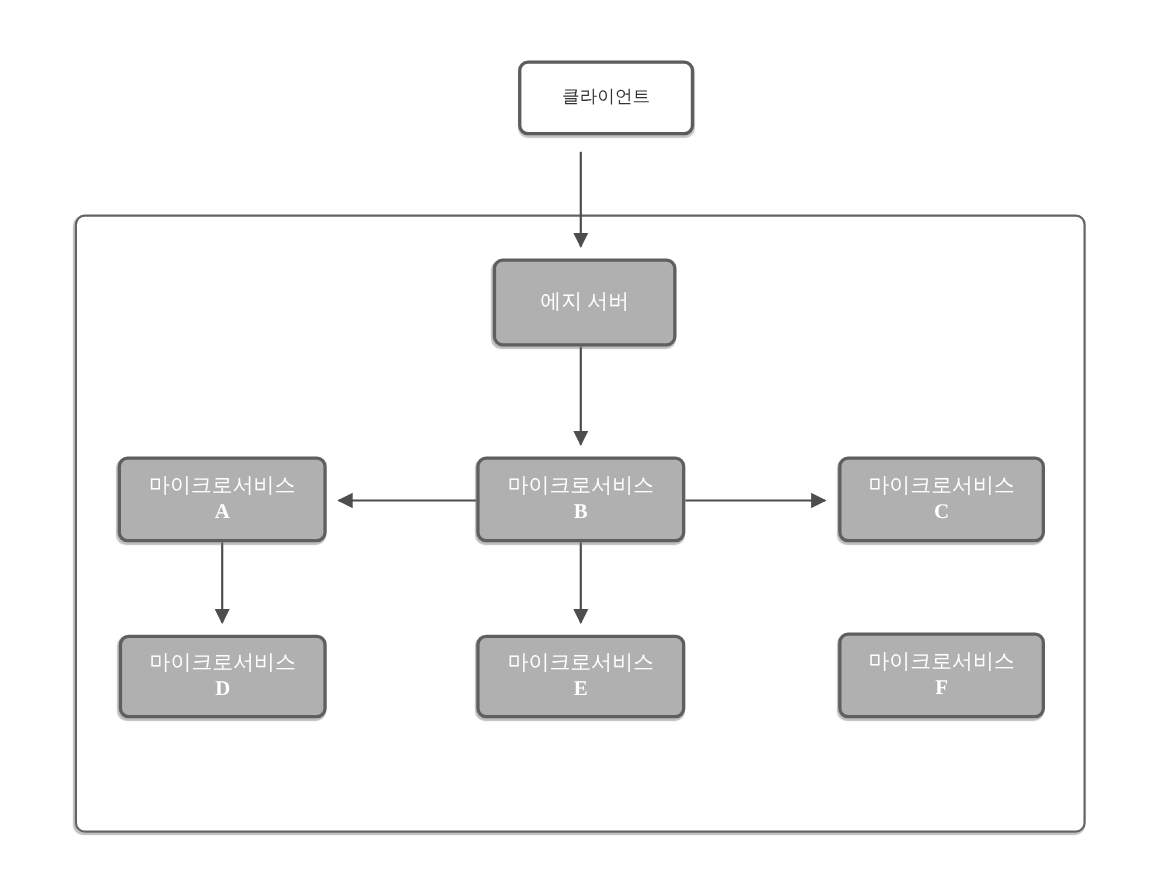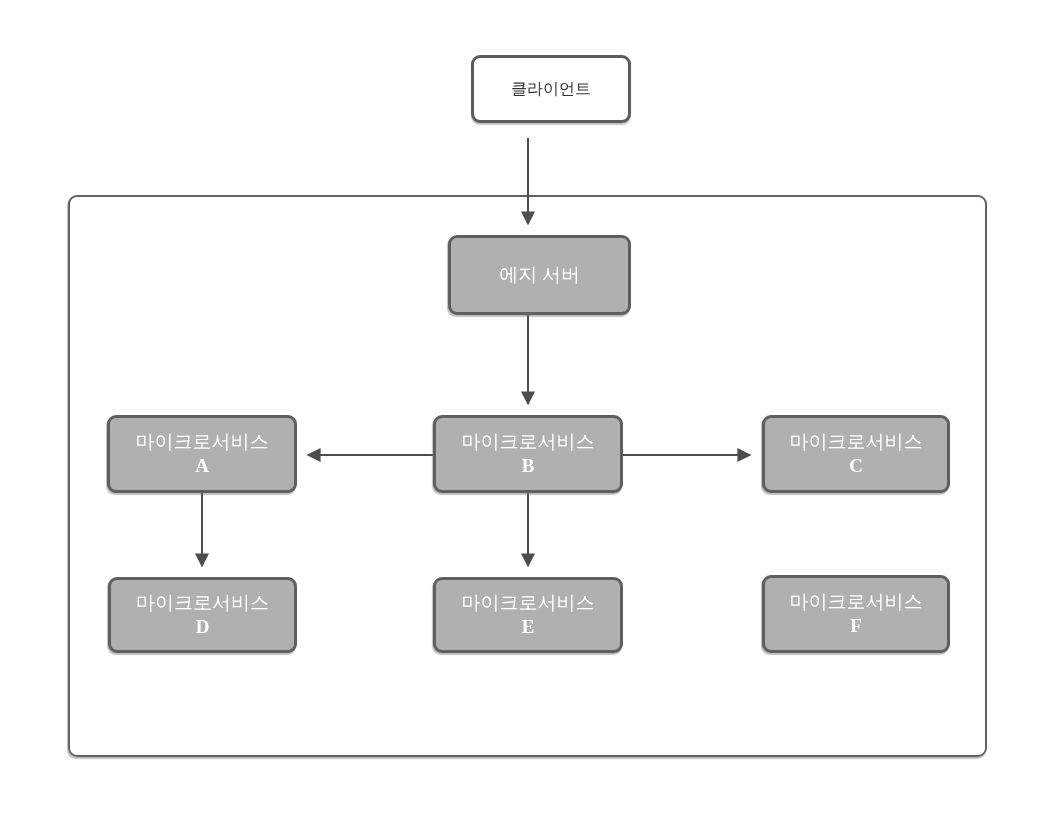--- a/index.html
+++ b/index.html
@@ -62,21 +62,21 @@
   }
   .node-service {
     background: #b0b0b0;
     border: 3px solid #5f5f5f;
     color: #ffffff;
     font-size: 19px;
     box-shadow: -1px 2px 1px rgba(110,110,110,0.45);
   }
   .node-edge-server {
     left: 448px; top: 235px;
-    width: 183px; height: 80px;
+    width: 167px; height: 80px;
   }
   .node-a { left: 107px; top: 415px; width: 190px; height: 78px; }
   .node-b { left: 433px; top: 415px; width: 190px; height: 78px; }
   .node-c { left: 762px; top: 415px; width: 188px; height: 78px; }
   .node-d { left: 108px; top: 577px; width: 189px; height: 76px; }
   .node-e { left: 433px; top: 577px; width: 190px; height: 76px; }
   .node-f { left: 762px; top: 575px; width: 188px; height: 78px; }
   .node .sub {
     font-weight: bold;
     font-size: 19px;

